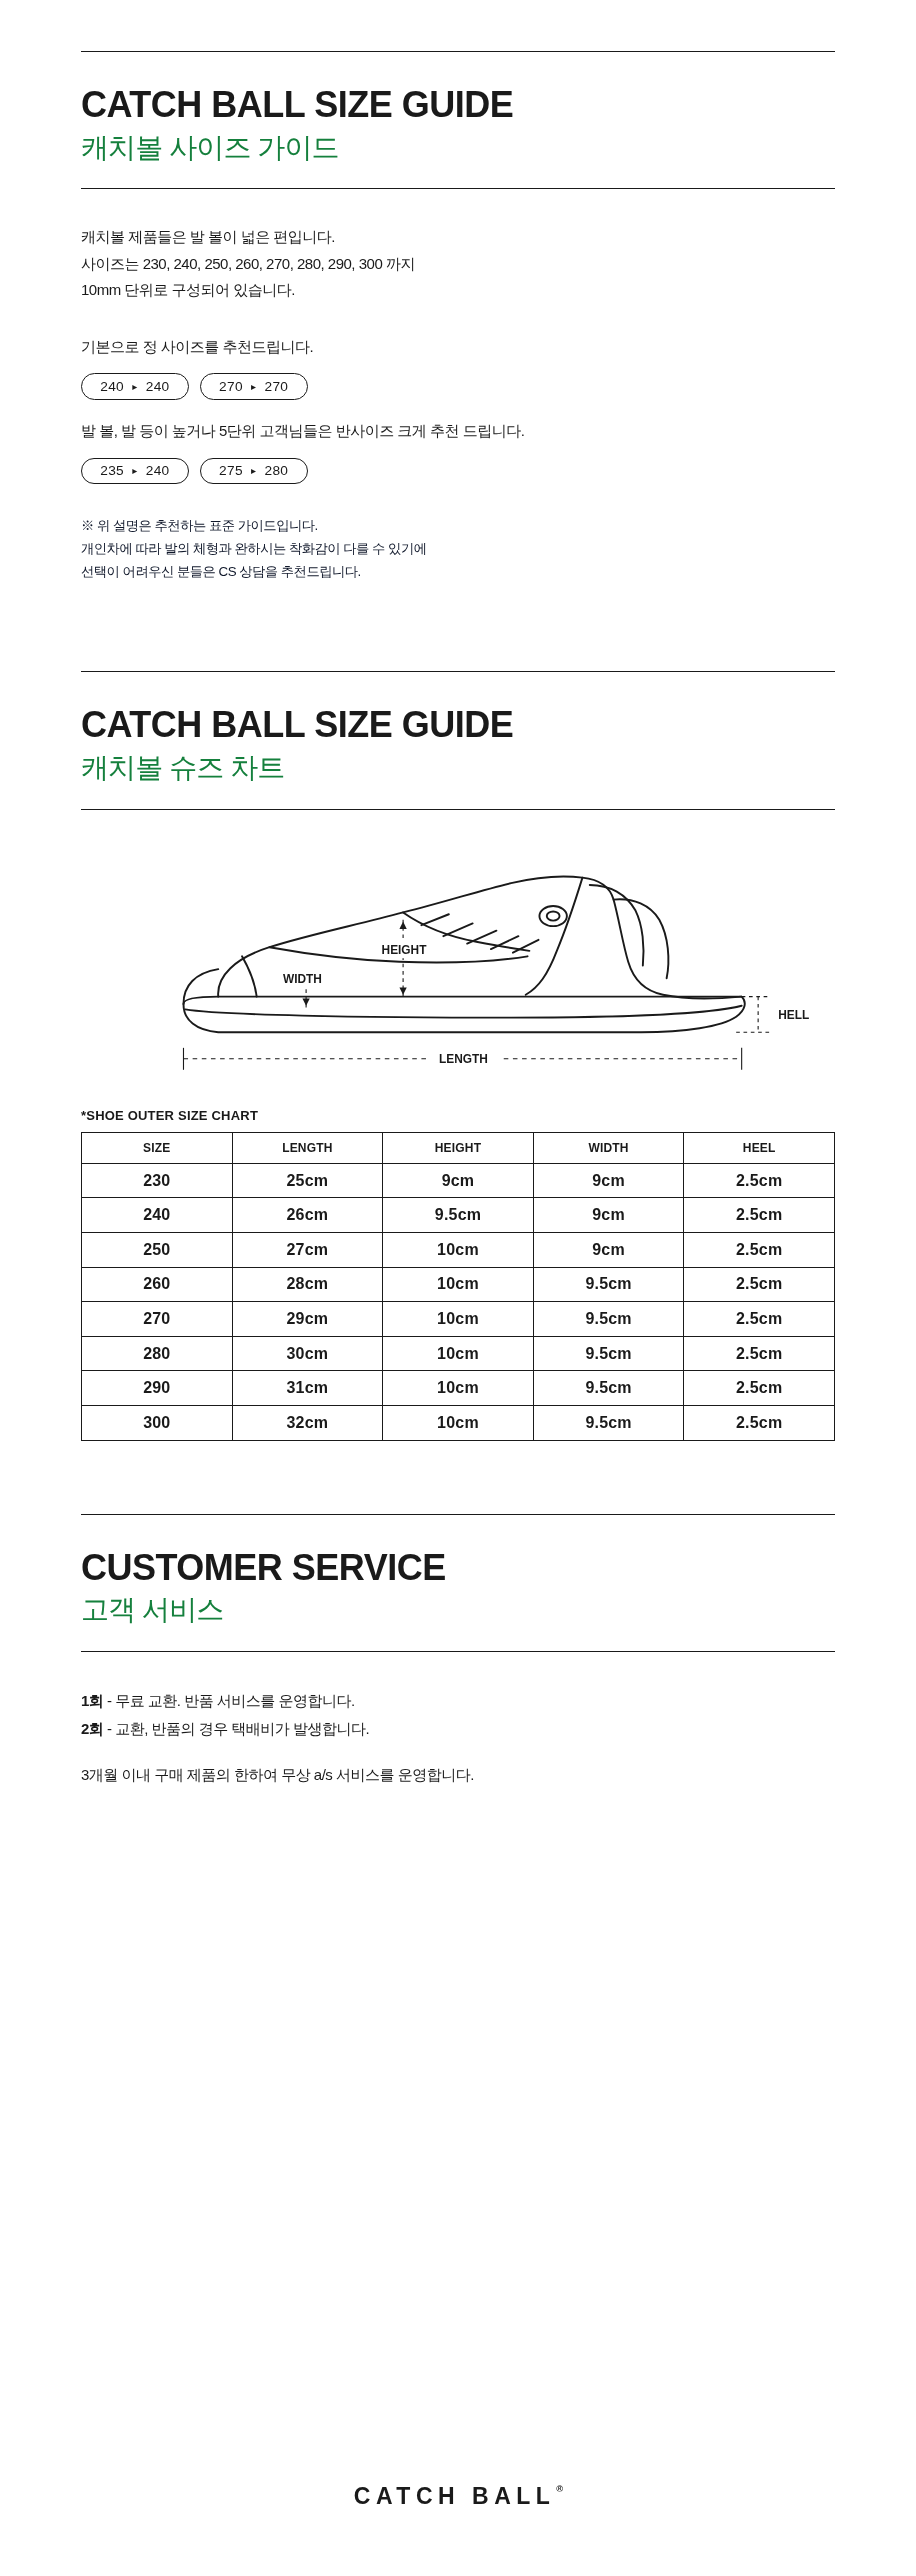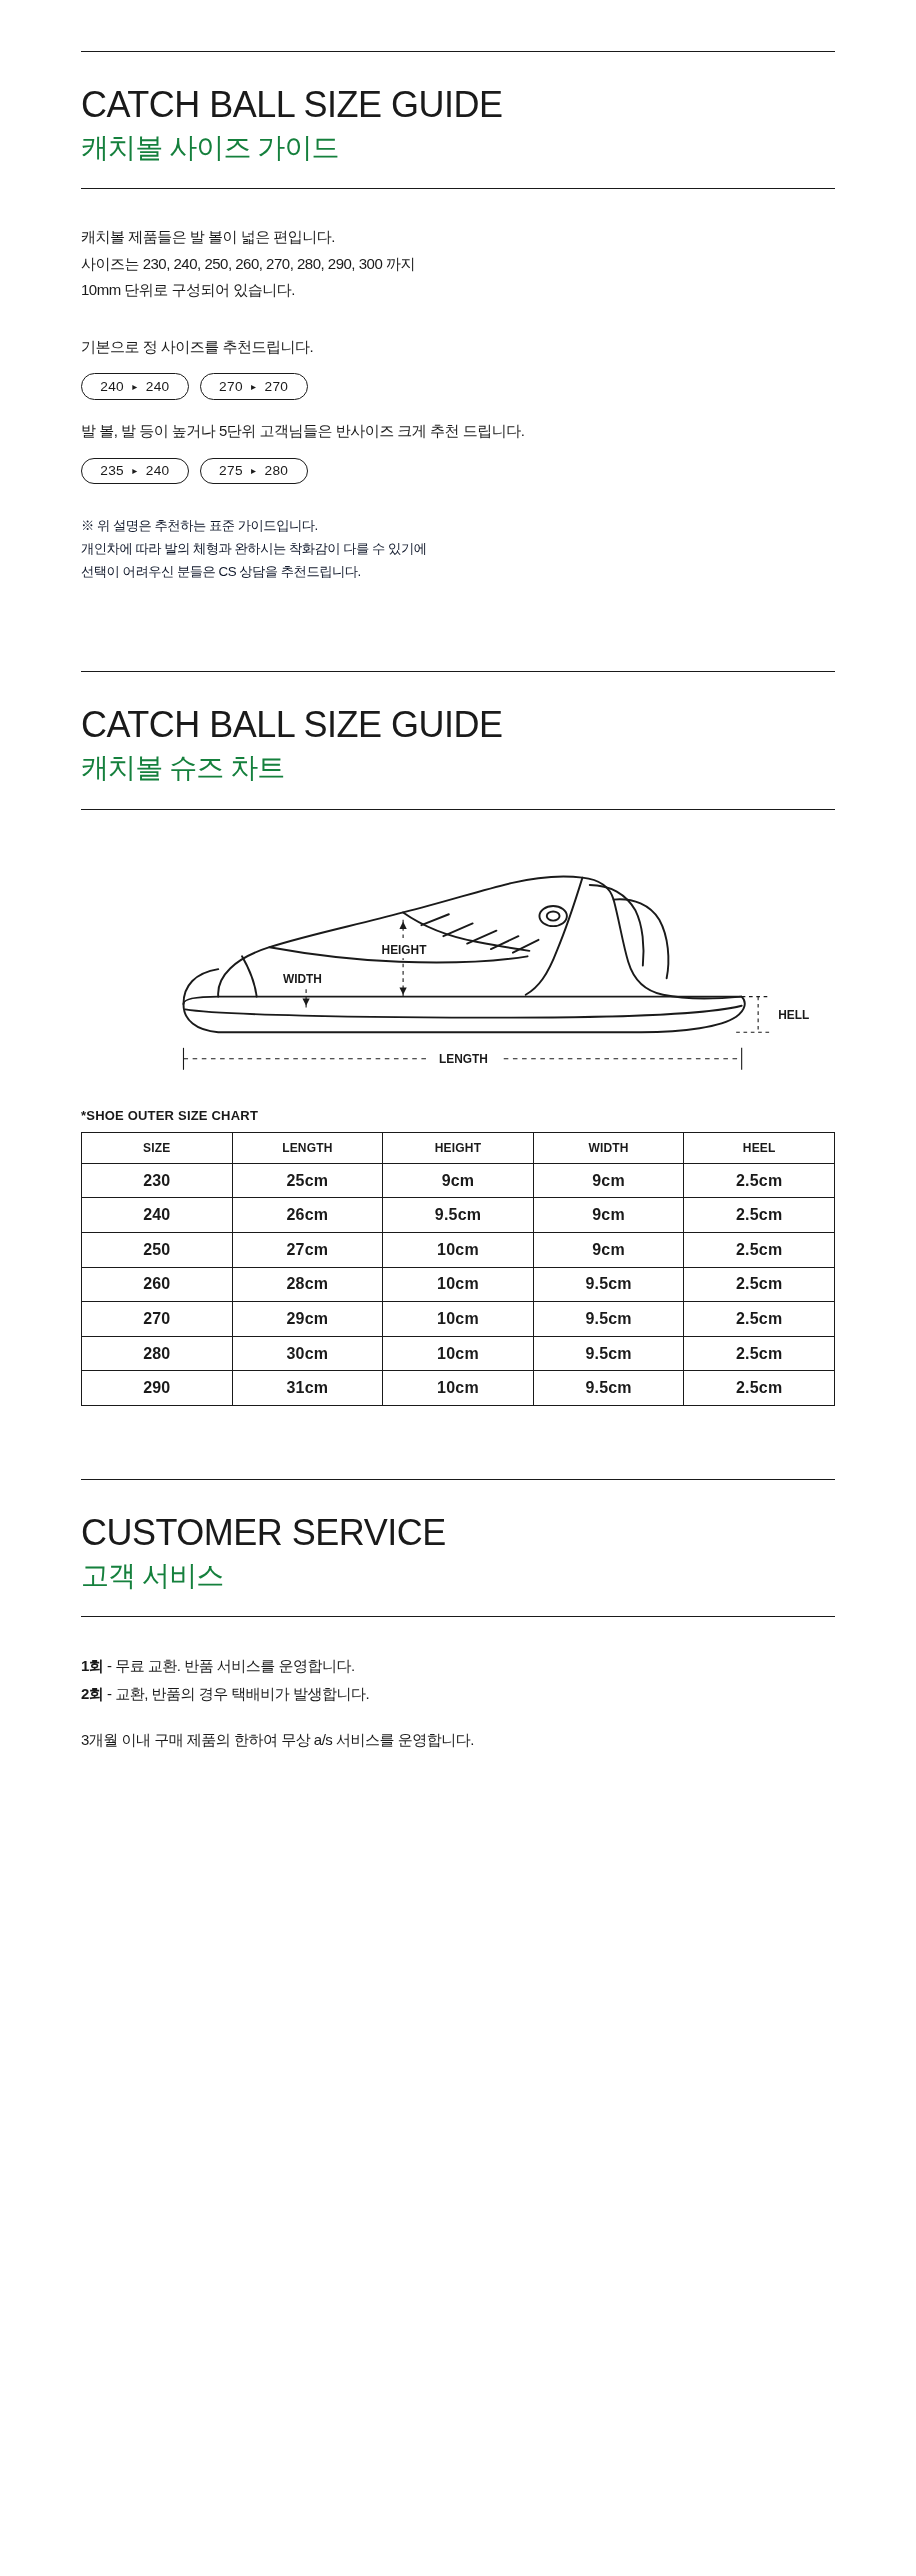--- a/index.html
+++ b/index.html
@@ -27,21 +27,21 @@
     margin: 0;
   }
 
   
   .sec-head {
     padding-top: 33px;
     padding-bottom: 24px;
   }
   .sec-title {
     font-size: 36px;
-    font-weight: normal;
+    font-weight: bold;
     letter-spacing: -0.5px;
     line-height: 1.12;
     margin: 0 0 5.5px 0;
   }
   .sec-sub {
     font-size: 28px;
     font-weight: 400;
     letter-spacing: -0.9px;
     line-height: 1.2;
     margin: 0;
@@ -360,20 +360,27 @@
         <td>9.5cm</td>
         <td>2.5cm</td>
       </tr>
       <tr>
         <td>290</td>
         <td>31cm</td>
         <td>10cm</td>
         <td>9.5cm</td>
         <td>2.5cm</td>
       </tr>
+      <tr>
+        <td>300</td>
+        <td>32cm</td>
+        <td>10cm</td>
+        <td>9.5cm</td>
+        <td>2.5cm</td>
+      </tr>
     </tbody>
   </table>
 
   <div class="spacer-80"></div>
 
   <hr class="rule">
 
   <div class="sec-head">
     <h1 class="sec-title">CUSTOMER SERVICE</h1>
     <h2 class="sec-sub">고객 서비스</h2>
@@ -385,15 +392,20 @@
     <p class="cs-line">
       <b>1회</b><span> - 무료 교환. 반품 서비스를 운영합니다.</span>
     </p>
     <p class="cs-line">
       <b>2회</b><span> - 교환, 반품의 경우 택배비가 발생합니다.</span>
     </p>
     <div class="gap-md"></div>
     <p class="cs-line">3개월 이내 구매 제품의 한하여 무상 a/s 서비스를 운영합니다.</p>
   </div>
 
+  <div class="footer">
+    <span class="logo">
+      <span>CATCH BALL</span><sup>®</sup>
+    </span>
+  </div>
 
 </div>
 
 
 </body></html>

